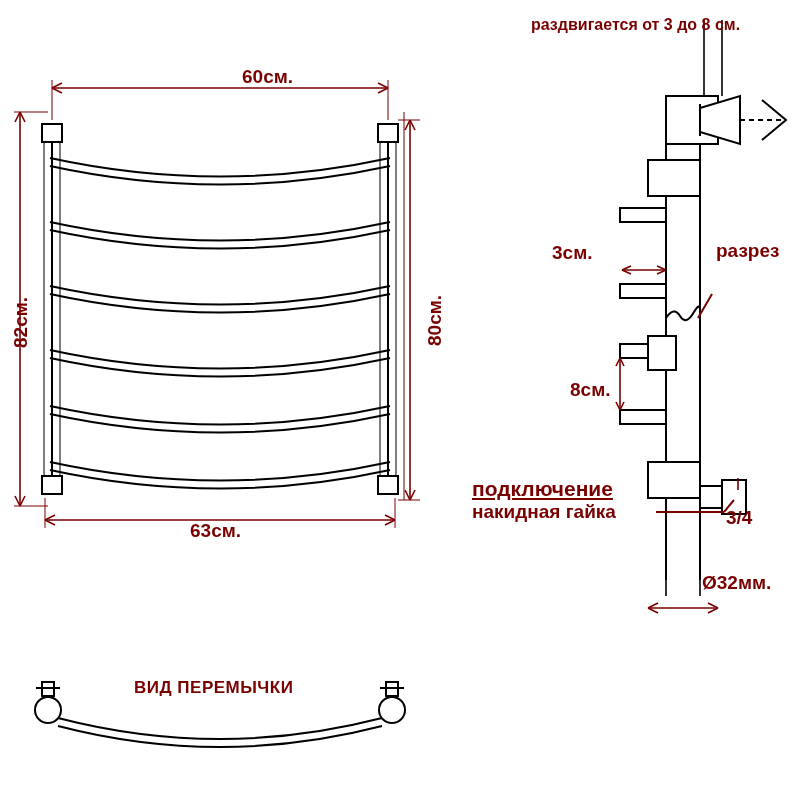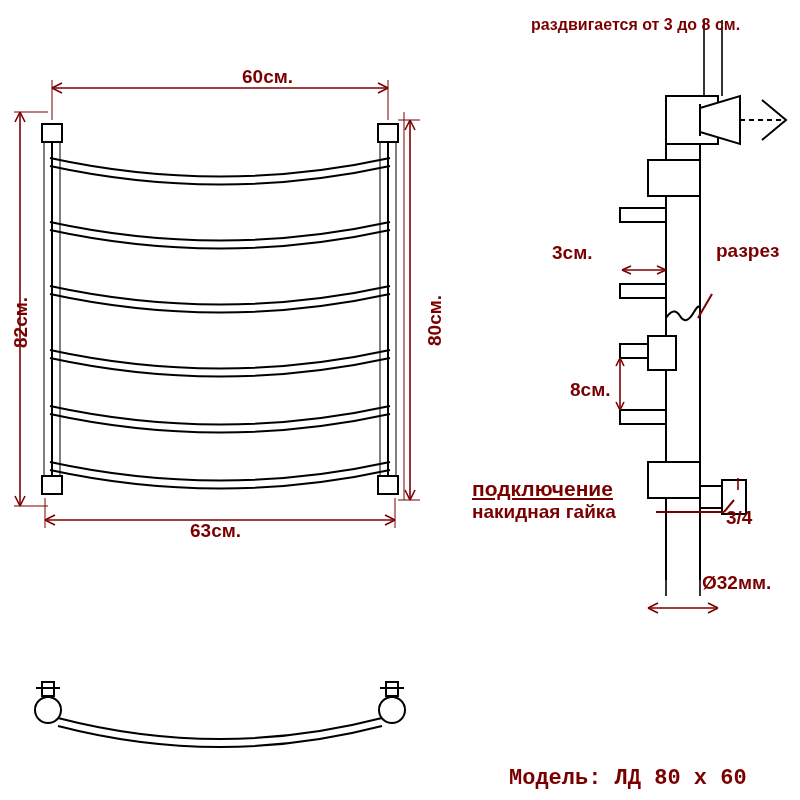--- a/index.html
+++ b/index.html
@@ -160,15 +160,15 @@
 <div class="lbl dim" style="left:552px;top:242px;">3см.</div>
 <div class="lbl dim" style="left:570px;top:379px;">8см.</div>
 <div class="lbl dim" style="left:716px;top:240px;">разрез</div>
 
 <div class="lbl note" style="left:472px;top:478px;font-size:21px;text-decoration:underline;">подключение</div>
 <div class="lbl note" style="left:472px;top:502px;font-size:19px;">накидная гайка</div>
 
 <div class="lbl dim" style="left:726px;top:462px;margin-top:45px;">3/4</div>
 <div class="lbl dim" style="left:662px;top:572px;margin-left:40px;">Ø32мм.</div>
 
-<div class="lbl model" style="left:509px;top:766px;">Модель: ЛД 80 x 60</div>
+<div class="lbl bridge" style="left:134px;top:678px;">ВИД ПЕРЕМЫЧКИ</div>
 
 </div>
 
 </body></html>

